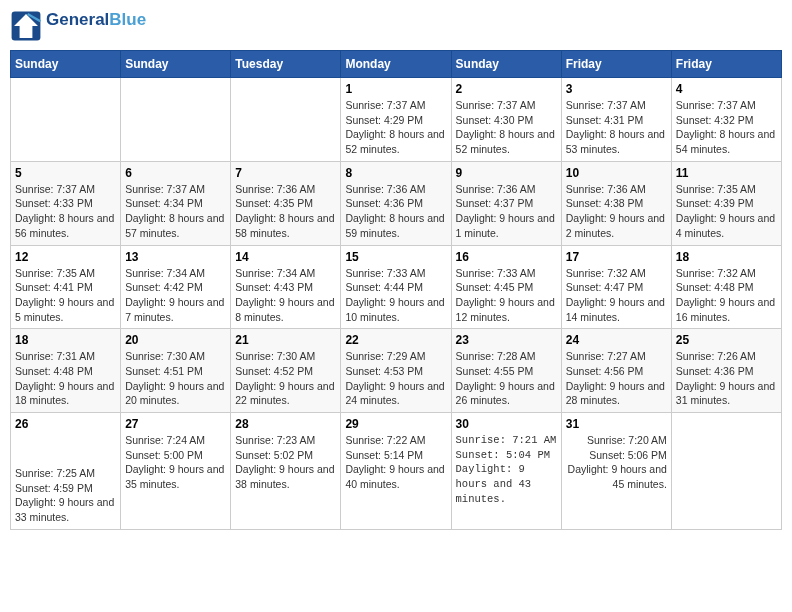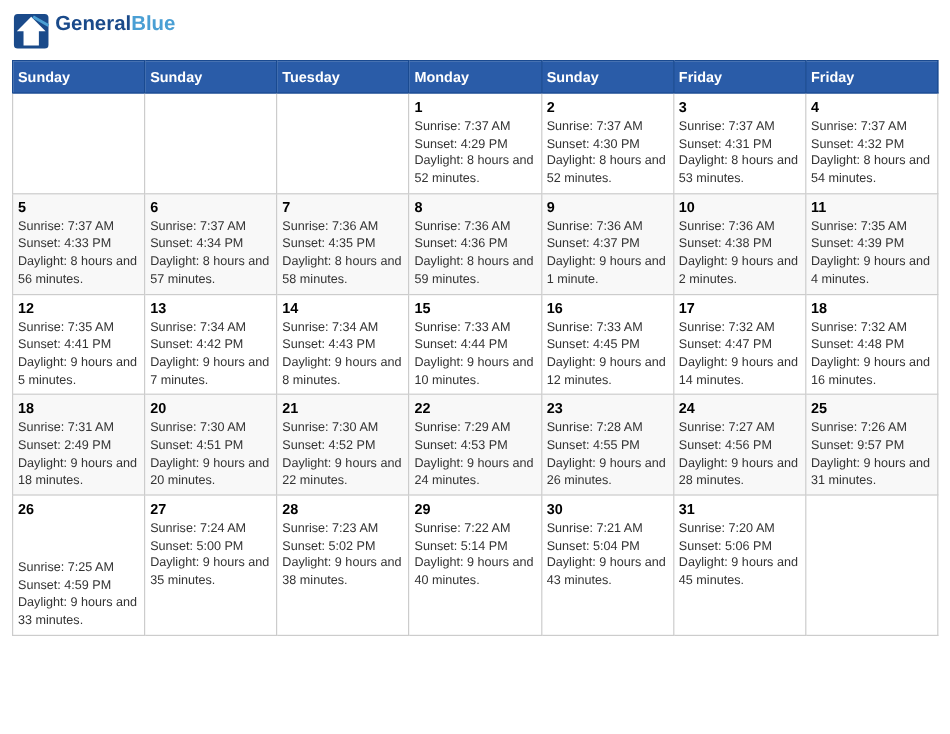--- a/index.html
+++ b/index.html
@@ -225,21 +225,21 @@
           <div class="day-num">18</div>
           <div class="day-info" style="white-space: pre-line;">Sunrise: 7:32 AM
 Sunset: 4:48 PM
 Daylight: 9 hours and 16 minutes.</div>
         </td>
       </tr>
       <tr>
         <td>
           <div class="day-num">18</div>
           <div class="day-info" style="white-space: pre-line;">Sunrise: 7:31 AM
-Sunset: 2:49 PM
+Sunset: 4:48 PM
 Daylight: 9 hours and 18 minutes.</div>
         </td>
         <td>
           <div class="day-num">20</div>
           <div class="day-info" style="white-space: pre-line;">Sunrise: 7:30 AM
 Sunset: 4:51 PM
 Daylight: 9 hours and 20 minutes.</div>
         </td>
         <td>
           <div class="day-num">21</div>
@@ -261,21 +261,21 @@
         </td>
         <td>
           <div class="day-num">24</div>
           <div class="day-info" style="white-space: pre-line;">Sunrise: 7:27 AM
 Sunset: 4:56 PM
 Daylight: 9 hours and 28 minutes.</div>
         </td>
         <td>
           <div class="day-num">25</div>
           <div class="day-info" style="white-space: pre-line;">Sunrise: 7:26 AM
-Sunset: 9:57 PM
+Sunset: 4:36 PM
 Daylight: 9 hours and 31 minutes.</div>
         </td>
       </tr>
       <tr>
         <td>
           <div class="day-num">26</div>
           <div class="day-info" style="white-space: pre-line; margin-top: 35px;">Sunrise: 7:25 AM
 Sunset: 4:59 PM
 Daylight: 9 hours and 33 minutes.</div>
         </td>
@@ -292,26 +292,26 @@
 Daylight: 9 hours and 38 minutes.</div>
         </td>
         <td>
           <div class="day-num">29</div>
           <div class="day-info" style="white-space: pre-line;">Sunrise: 7:22 AM
 Sunset: 5:14 PM
 Daylight: 9 hours and 40 minutes.</div>
         </td>
         <td>
           <div class="day-num">30</div>
-          <div class="day-info" style="white-space: pre-line;">Sunrise: 7:21 AM
+          <div class="day-info" style="white-space: pre-line; font-family: Liberation Mono, monospace;">Sunrise: 7:21 AM
 Sunset: 5:04 PM
 Daylight: 9 hours and 43 minutes.</div>
         </td>
         <td>
           <div class="day-num">31</div>
-          <div class="day-info" style="white-space: pre-line;">Sunrise: 7:20 AM
+          <div class="day-info" style="white-space: pre-line; text-align: right;">Sunrise: 7:20 AM
 Sunset: 5:06 PM
 Daylight: 9 hours and 45 minutes.</div>
         </td>
         <td class="empty"></td>
       </tr>
     </tbody>
 </table>
 
 </body></html>

